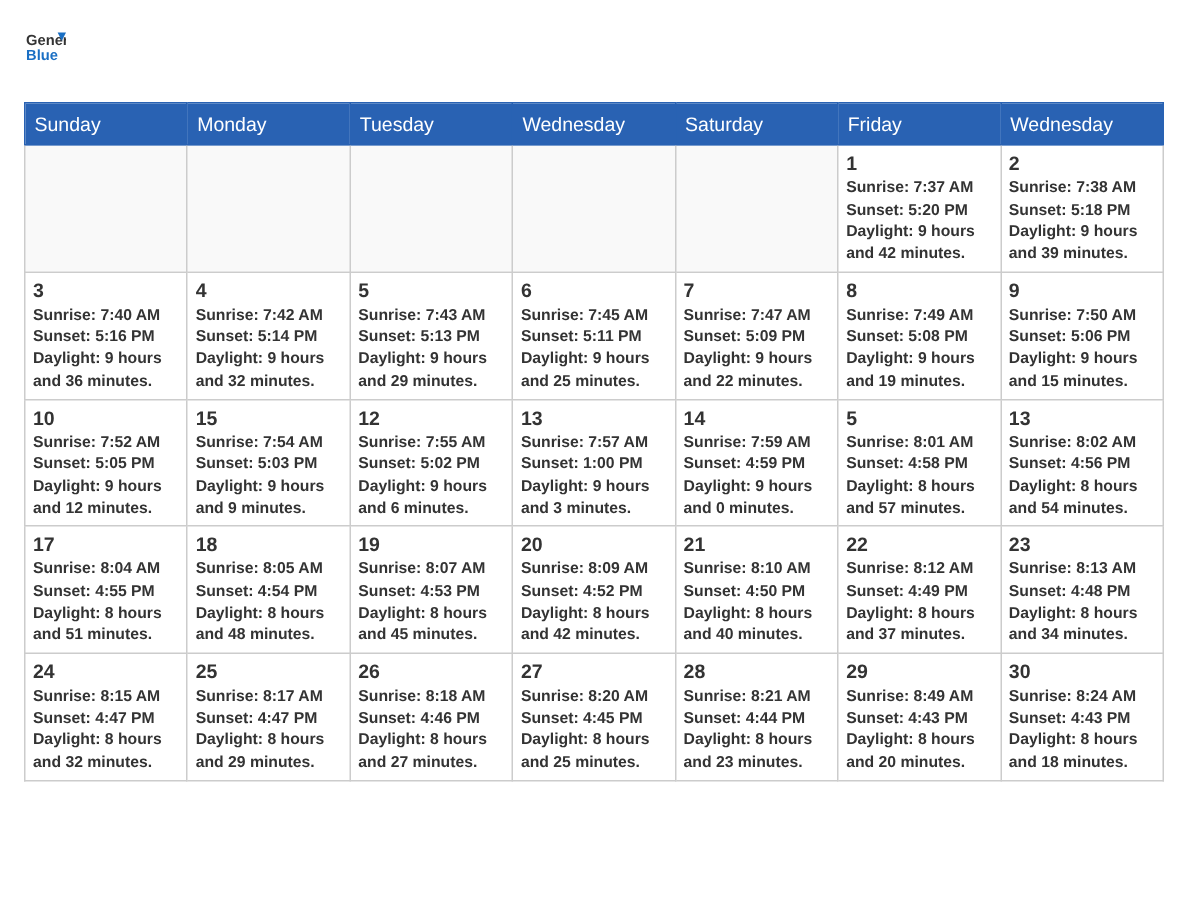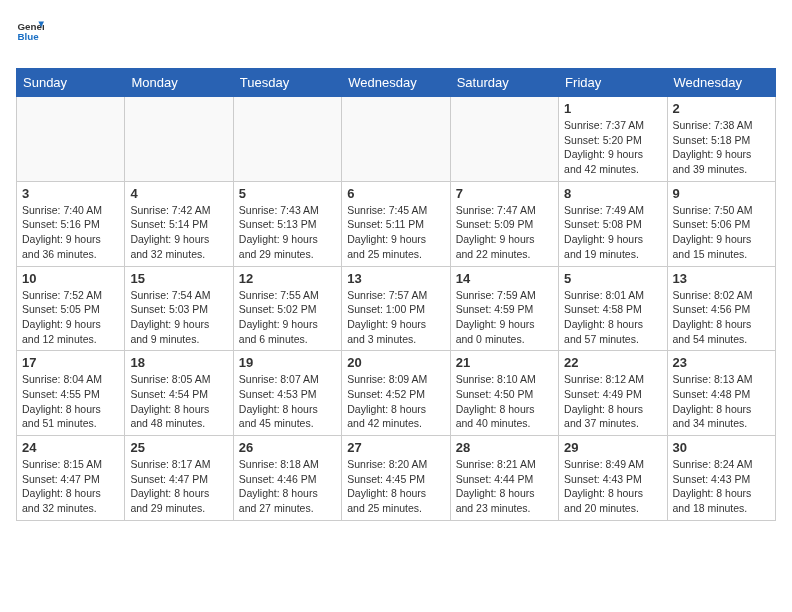--- a/index.html
+++ b/index.html
@@ -79,20 +79,21 @@
     .day-number {
       font-size: 13px;
       font-weight: bold;
       display: block;
       margin-bottom: 2px;
     }
     .day-info {
       font-size: 10.5px;
       line-height: 1.4;
       color: #333;
+      font-weight: bold;
     }
   </style>
 </head>
 <body>
 
 <div class="header-area">
   <div class="logo">
     <svg class="logo-icon" viewBox="0 0 40 40" xmlns="http://www.w3.org/2000/svg">
       <text x="2" y="20" font-size="14" font-weight="bold" fill="#333">General</text>
       <text x="2" y="34" font-size="14" font-weight="bold" fill="#1a6fc4">Blue</text>

